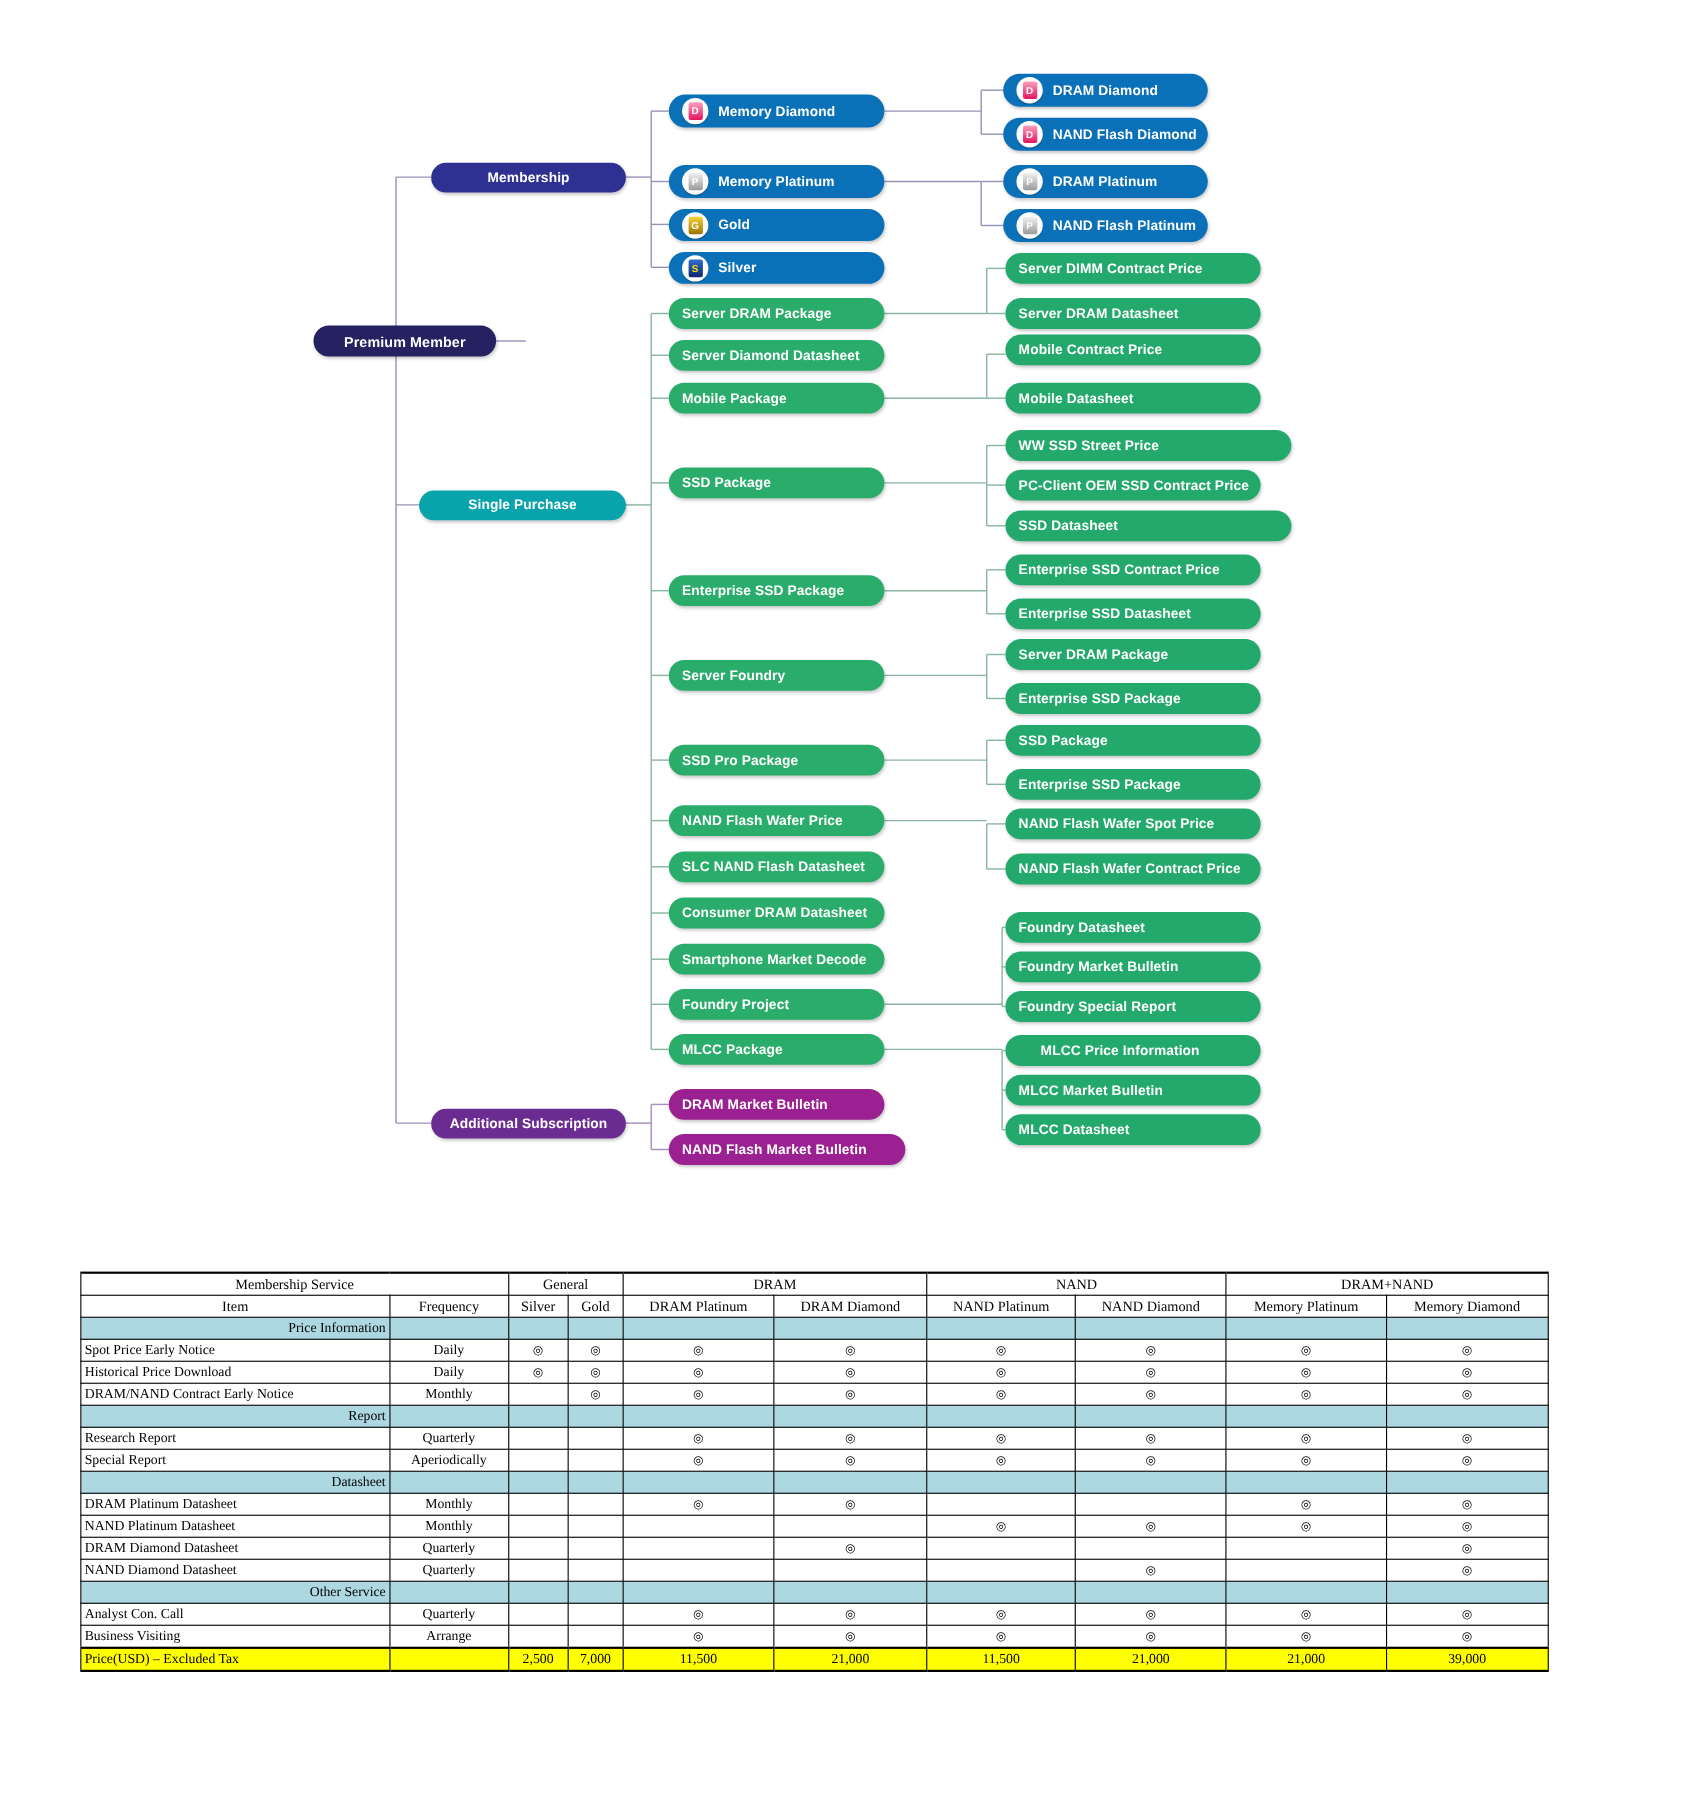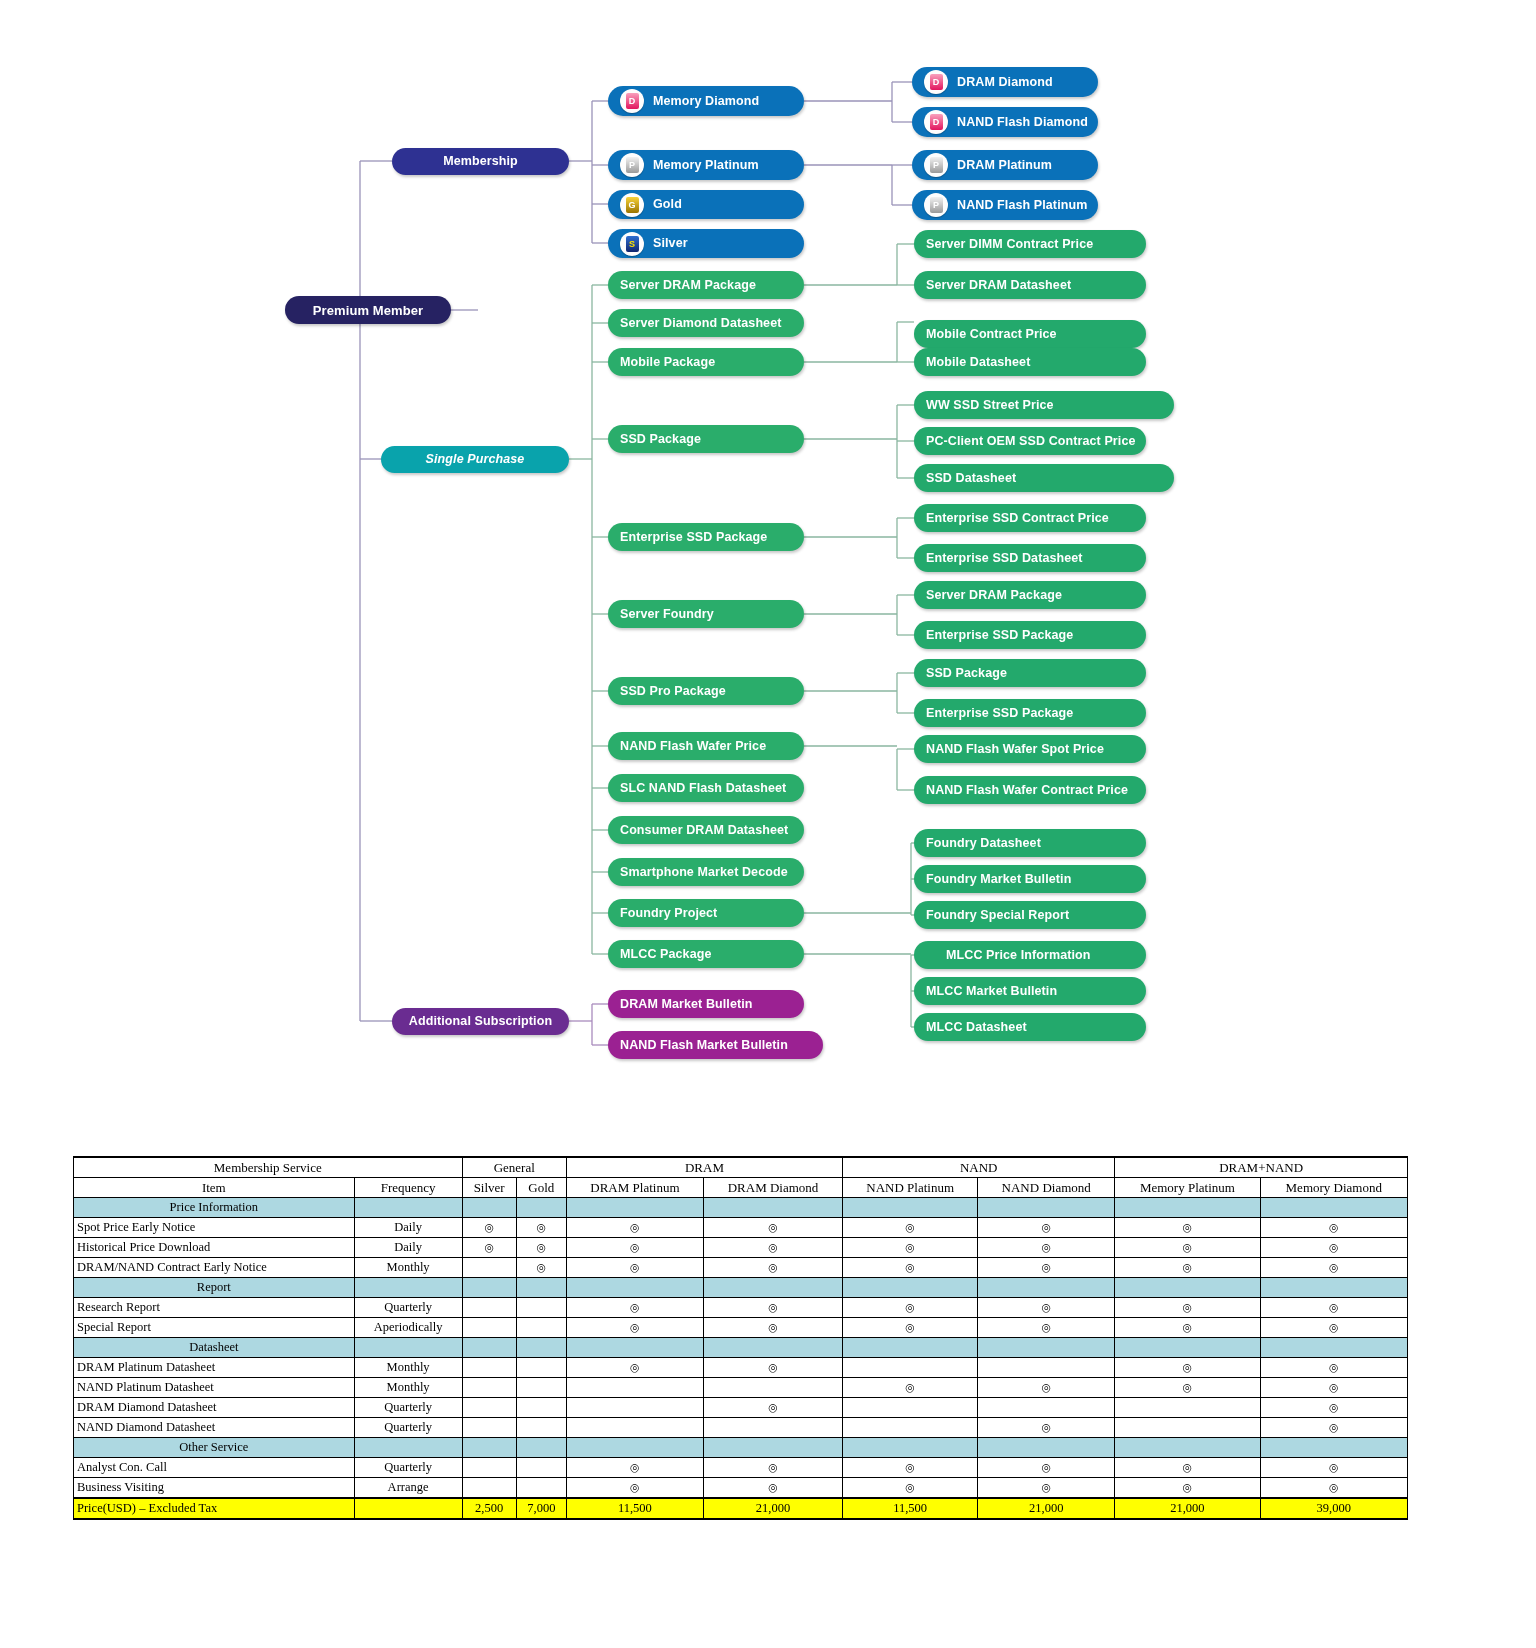--- a/index.html
+++ b/index.html
@@ -50,21 +50,21 @@
   table{border-collapse:collapse;width:1335px;
         font-family:"Liberation Serif", serif;}
   table td,table th{
     border:1px solid #000;
     font-size:12.5px;font-weight:normal;
     padding:1px 3px;height:17px;
     text-align:center;color:#000;
   }
   thead td{font-size:13px;}
   td.itemcol{text-align:left;padding-left:3px;}
-  tr.section td{background:#ADD8E1;text-align:center;font-size:12.5px;margin-left:20px;}
+  tr.section td{background:#ADD8E1;text-align:right;font-size:12.5px;margin-left:20px;}
   tr.section td.blank{background:#ADD8E1;}
   tr.price td{background:#FFFF00;font-weight:normal;}
   td.markcell{font-size:11px;font-family:"DejaVu Sans",sans-serif;}
   .topline{border-top:2px solid #000 !important;}
   .botline{border-bottom:2px solid #000 !important;text-align:center;}
 </style>
 </head>
 <body>
 
 <div id="diagram">
@@ -172,21 +172,21 @@
     </g>
   </svg>
 
   <div class="node n-root" style="left:285px;top:296px;width:166px;height:28px;">
     <span class="nlabel">Premium Member</span>
   </div>
 
   <div class="node n-cat-blue" style="left:392px;top:148px;width:177px;height:27px;">
     <span class="nlabel">Membership</span>
   </div>
-  <div class="node n-cat-teal" style="left:381px;top:446px;width:188px;height:27px;font-style:italic;">
+  <div class="node n-cat-teal" style="left:381px;top:446px;width:188px;height:27px;">
     <span class="nlabel">Single Purchase</span>
   </div>
   <div class="node n-cat-purple" style="left:392px;top:1008px;width:177px;height:27px;">
     <span class="nlabel">Additional Subscription</span>
   </div>
 
   <div class="node n-blue" style="left:608px;top:86px;width:196px;height:30px;">
     <span class="ico ico-d">
         <i>D</i>
       </span>
@@ -275,21 +275,21 @@
   <div class="node n-green" style="left:608px;top:940px;width:196px;height:28px;">
       <span class="nlabel">MLCC Package</span>
     </div>
 
   <div class="node n-green2" style="left:914px;top:230px;width:232px;height:28px;">
       <span class="nlabel">Server DIMM Contract Price</span>
     </div>
   <div class="node n-green2" style="left:914px;top:271px;width:232px;height:28px;">
       <span class="nlabel">Server DRAM Datasheet</span>
     </div>
-  <div class="node n-green2" style="left:914px;top:320px;width:232px;height:28px;">
+  <div class="node n-green2" style="left:914px;top:304px;width:232px;height:28px;">
       <span class="nlabel">Mobile Contract Price</span>
     </div>
   <div class="node n-green2" style="left:914px;top:348px;width:232px;height:28px;">
       <span class="nlabel">Mobile Datasheet</span>
     </div>
   <div class="node n-green2" style="left:914px;top:391px;width:260px;height:28px;">
       <span class="nlabel">WW SSD Street Price</span>
     </div>
   <div class="node n-green2" style="left:914px;top:427px;width:232px;height:28px;">
       <span class="nlabel">PC-Client OEM SSD Contract Price</span>

